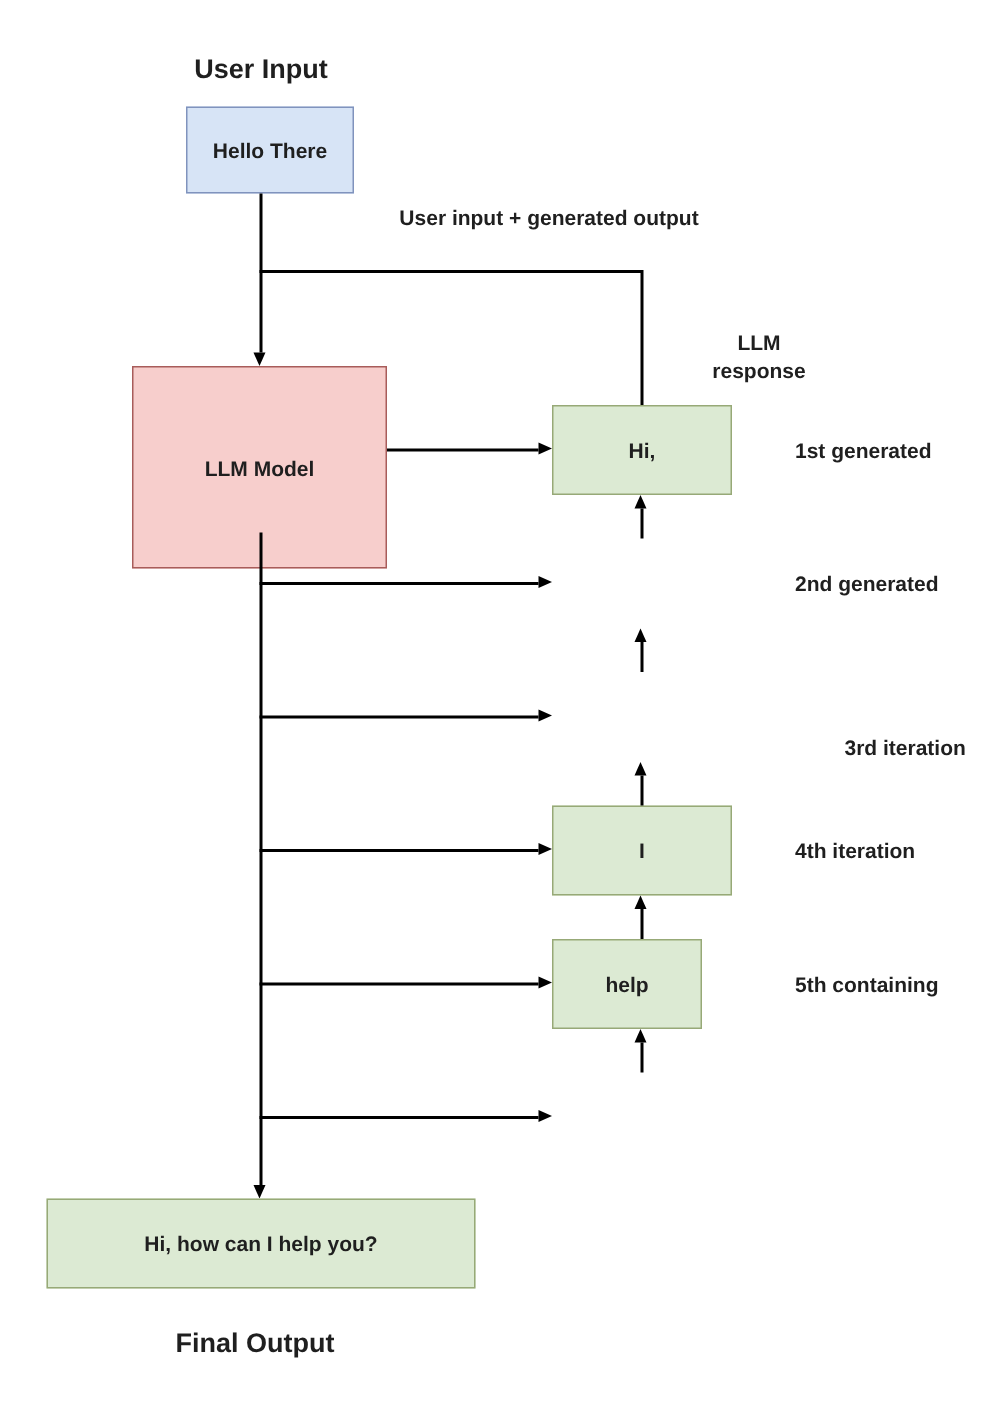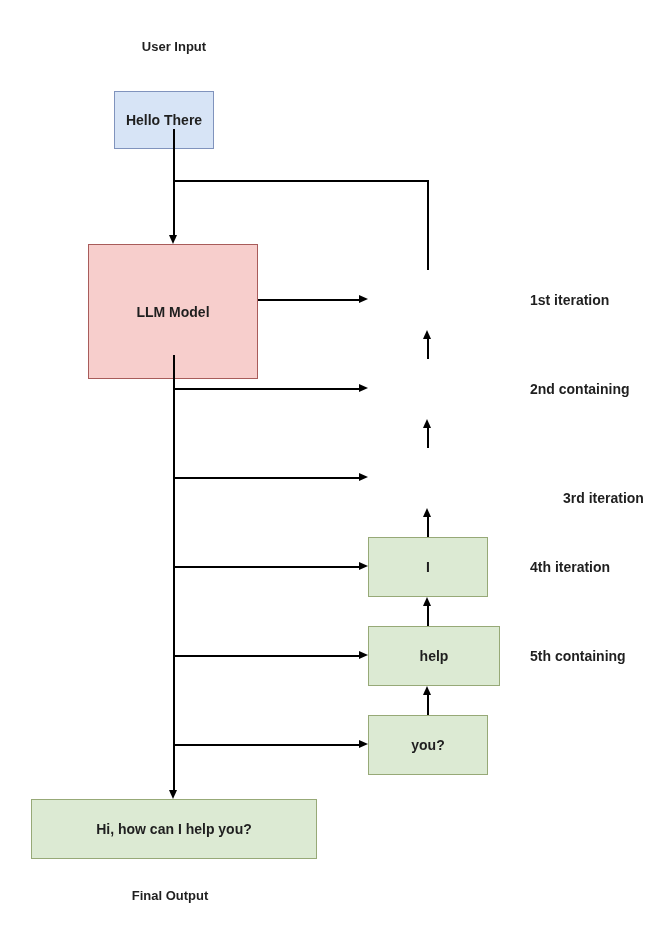--- a/index.html
+++ b/index.html
@@ -15,42 +15,47 @@
   .box.blue  { background:#d7e4f6; border:1.5px solid #8093bd; }
   .box.pink  { background:#f7cecc; border:1.5px solid #a85c5a; }
   .box.green { background:#dcead3; border:1.5px solid #97a977; }
   .hline { position:absolute; height:1.5px; background:#000; }
   .vline { position:absolute; width:1.5px;  background:#000; }
   .arr { position:absolute; width:0; height:0; }
   .arr.down  { border-left:4.5px solid transparent; border-right:4.5px solid transparent; border-top:9px solid #000; }
   .arr.up    { border-left:4.5px solid transparent; border-right:4.5px solid transparent; border-bottom:9px solid #000; }
   .arr.right { border-top:4.5px solid transparent; border-bottom:4.5px solid transparent; border-left:9px solid #000; }
   .lbl { position:absolute; font-size:14px; line-height:19px; }
-  .lbl.big { font-size:13px; }
+  .lbl.big { font-size:18px; }
   .center { text-align:center; }
 </style>
 </head>
 <body>
 
 <div class="canvas">
 
   <div class="lbl big center" style="left:114px; top:37px; width:120px;">User Input</div>
 
-  <div class="box blue" style="left:114px; top:71px; width:100px; height:58px;margin-top:20px;">
+  <div class="box blue" style="left:124px; top:71px; width:112px; height:58px;">
     <span>Hello There</span>
   </div>
 
   <div class="vline" style="left:173px; top:129px; height:106px;"></div>
   <div class="arr down" style="left:169px; top:235px;"></div>
 
   <div class="hline" style="left:173px; top:180px; width:255px;"></div>
   <div class="vline" style="left:427px; top:180px; height:90px;"></div>
   <div class="lbl center" style="left:234px; top:136px; width:264px;">
+    <span style="display:block;">User input + generated output</span>
   </div>
 
+  <div class="lbl center" style="left:446px; top:219px; width:120px;">
+    <span style="display:block;">LLM</span>
+    <span style="display:block;">response</span>
+  </div>
 
   <div class="box pink" style="left:88px; top:244px; width:170px; height:135px;">
     <span>LLM Model</span>
   </div>
 
   <div class="hline" style="left:258px; top:299px; width:101px;"></div>
   <div class="arr right" style="left:359px; top:295px;"></div>
 
   <div class="vline" style="left:173px; top:355px; height:435px;"></div>
   <div class="arr down" style="left:169px; top:790px;"></div>
@@ -59,43 +64,43 @@
   <div class="arr right" style="left:359px; top:384px;"></div>
   <div class="hline" style="left:173px; top:477px; width:186px;"></div>
   <div class="arr right" style="left:359px; top:473px;"></div>
   <div class="hline" style="left:173px; top:566px; width:186px;"></div>
   <div class="arr right" style="left:359px; top:562px;"></div>
   <div class="hline" style="left:173px; top:655px; width:186px;"></div>
   <div class="arr right" style="left:359px; top:651px;"></div>
   <div class="hline" style="left:173px; top:744px; width:186px;"></div>
   <div class="arr right" style="left:359px; top:740px;"></div>
 
+  <div class="box green" style="left:368px; top:270px; width:120px; height:60px;">
+    <span>Hi,</span>
+  </div>
   <div class="box green" style="left:368px; top:537px; width:120px; height:60px;">
     <span>I</span>
   </div>
-  <div class="box green" style="left:368px; top:626px; width:132px; height:60px;text-align:center;">
+  <div class="box green" style="left:368px; top:626px; width:100px; height:60px;text-align:center;">
     <span>help</span>
-  </div>
-  <div class="box green" style="left:368px; top:715px; width:120px; height:60px;">
-    <span>you?</span>
   </div>
 
   <div class="arr up" style="left:423px; top:330px;"></div>
   <div class="vline" style="left:427px; top:339px; height:20px;"></div>
   <div class="arr up" style="left:423px; top:419px;"></div>
   <div class="vline" style="left:427px; top:428px; height:20px;"></div>
   <div class="arr up" style="left:423px; top:508px;"></div>
   <div class="vline" style="left:427px; top:517px; height:20px;"></div>
   <div class="arr up" style="left:423px; top:597px;"></div>
   <div class="vline" style="left:427px; top:606px; height:20px;"></div>
   <div class="arr up" style="left:423px; top:686px;"></div>
   <div class="vline" style="left:427px; top:695px; height:20px;"></div>
 
-  <div class="lbl" style="left:530px; top:290px; width:130px; line-height:20px;">1st iteration</div>
-  <div class="lbl" style="left:530px; top:379px; width:130px; line-height:20px;">2nd containing</div>
+  <div class="lbl" style="left:530px; top:290px; width:130px; line-height:20px;">1st generated</div>
+  <div class="lbl" style="left:530px; top:379px; width:130px; line-height:20px;">2nd generated</div>
   <div class="lbl" style="left:530px; top:488px; width:130px; line-height:20px;margin-left:33px;">3rd iteration</div>
   <div class="lbl" style="left:530px; top:557px; width:130px; line-height:20px;">4th iteration</div>
   <div class="lbl" style="left:530px; top:646px; width:130px; line-height:20px;">5th containing</div>
 
   <div class="box green" style="left:31px; top:799px; width:286px; height:60px;">
     <span>Hi, how can I help you?</span>
   </div>
 
   <div class="lbl big center" style="left:90px; top:886px; width:160px;">Final Output</div>
 

